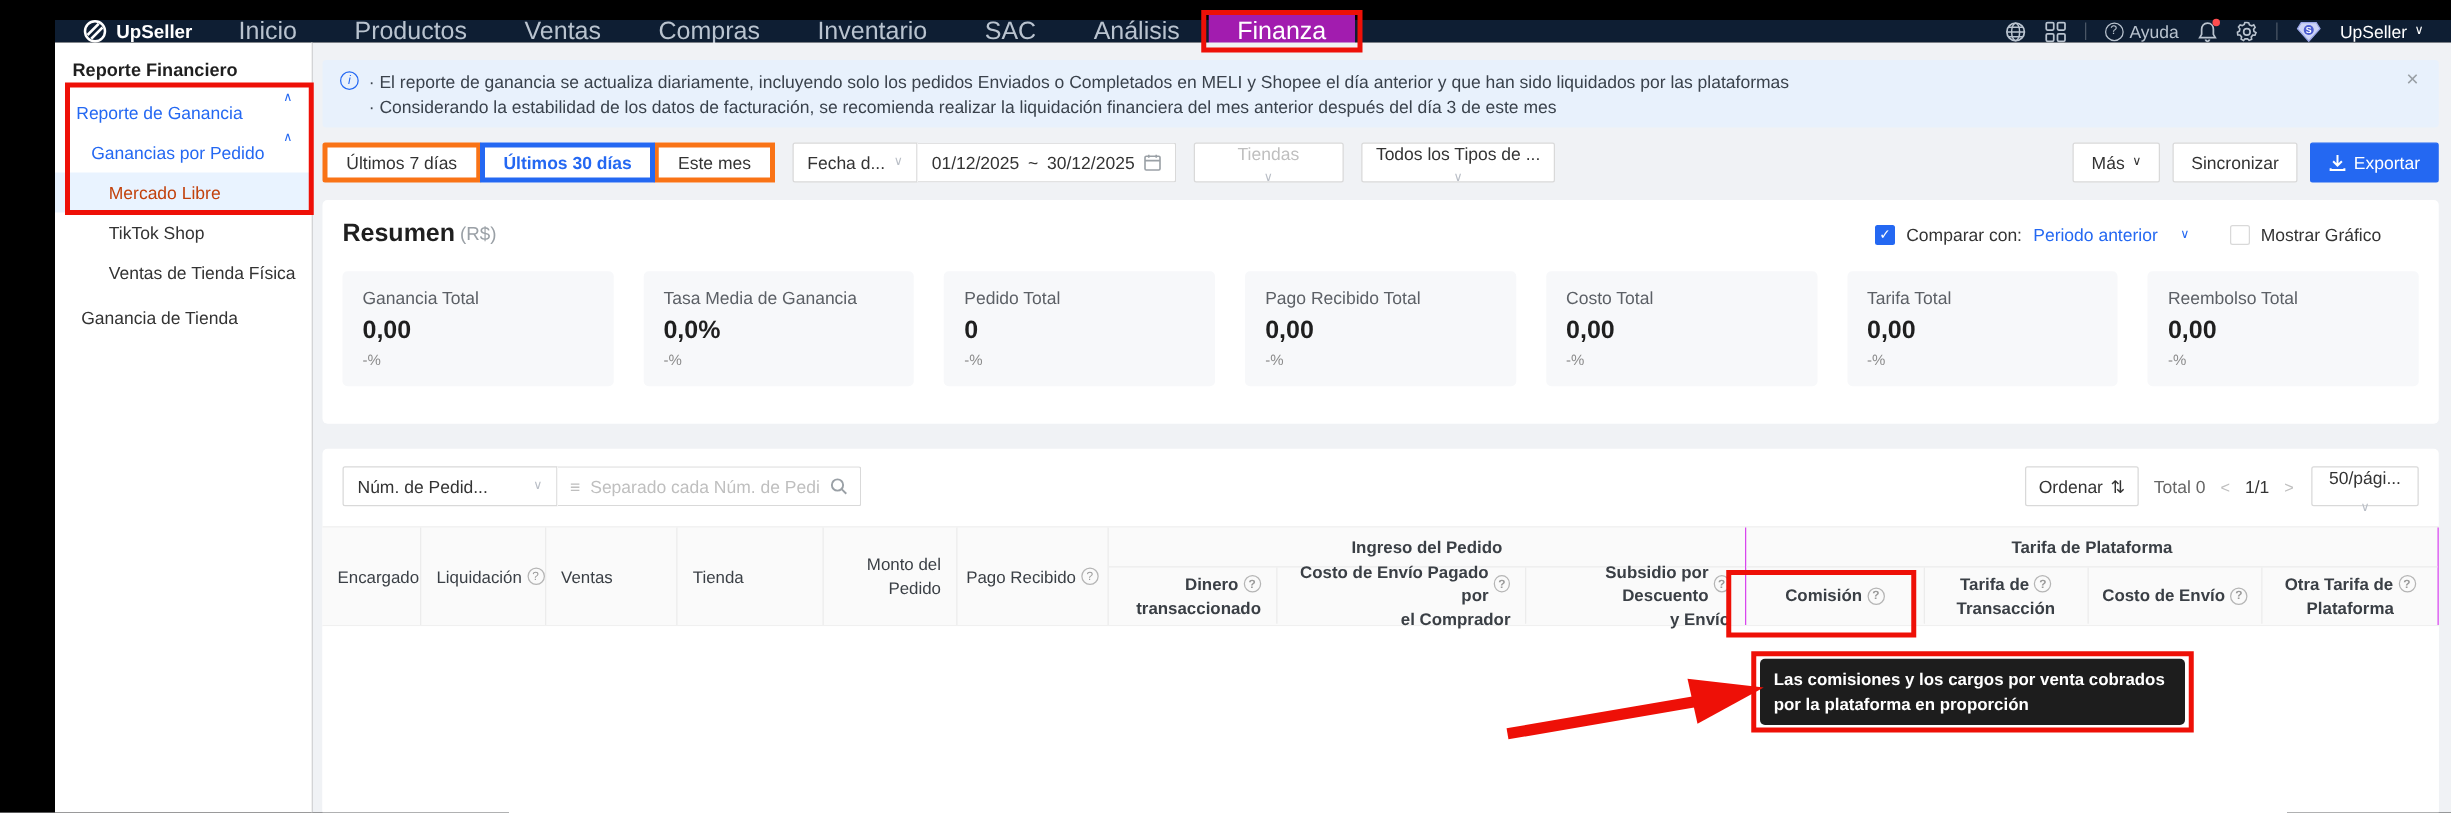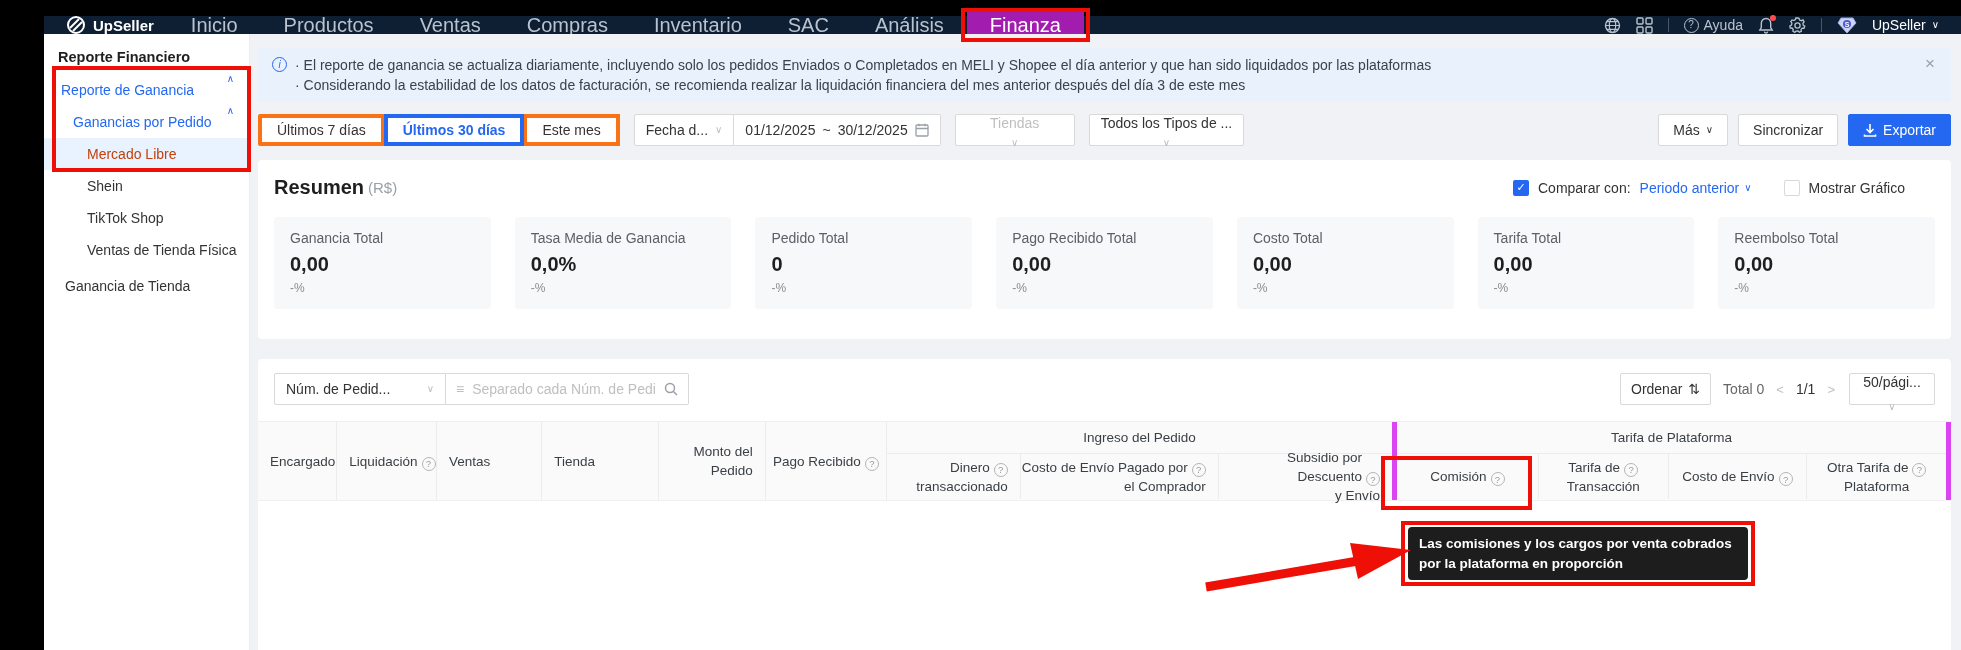--- a/index.html
+++ b/index.html
@@ -65,21 +65,21 @@
   .btn-primary { background:#2468f2; border-color:#2468f2; color:#fff; }
 
   .summary-card { margin:14px 10px 0 8px; background:#fff; border-radius:4px; padding:16px 16px 30px; }
   .summary-head { display:flex; align-items:center; }
   .sum-title { font-size:20px; font-weight:bold; color:#1f1f1f; }
   .sum-cur { font-size:15px; color:#9aa0a6; font-weight:normal; margin-left:4px; }
   .sum-right { margin-left:auto; display:flex; align-items:center; gap:9px; padding-right:30px; font-size:14px; color:#333; }
   .cbox { width:16px; height:16px; border-radius:2px; display:inline-flex; align-items:center; justify-content:center; }
   .cbox.checked { background:#2468f2; color:#fff; font-size:11px; }
   .cbox.empty { border:1px solid #d9d9d9; background:#fff; }
-  .link-blue { color:#2468f2; display:flex; align-items:center; gap:5px; cursor:pointer; }
+  .link-blue { color:#2468f2; display:flex; align-items:center; gap:18px; cursor:pointer; }
   .gap24 { width:14px; }
   .cards { display:flex; gap:24px; margin-top:18px; }
   .card { flex:1; background:#f7f8fa; border-radius:4px; padding:13px 16px; height:92px; }
   .card-label { color:#5c6066; font-size:14px; white-space:nowrap; }
   .card-value { color:#1f1f1f; font-size:20px; font-weight:bold; margin-top:7px; }
   .card-delta { color:#8c8c8c; font-size:12px; margin-top:5px; }
 
   .table-card { margin:20px 10px 0 8px; background:#fff; border-radius:4px 4px 0 0; padding-top:14px; height:290px; }
   .table-controls { display:flex; align-items:center; padding:0 16px; }
   .search-type { border-radius:2px 0 0 2px; min-width:172px; justify-content:space-between; }
@@ -91,28 +91,28 @@
   .pg-arrow { color:#bfbfbf; font-size:13px; cursor:pointer; }
   .pg-num { color:#333; }
   .pagesize { margin-left:0; min-width:86px;gap:12px; }
 
   .thead { margin-top:16px; display:flex; background:#fafafa; border-top:1px solid #f0f0f0; border-bottom:1px solid #f0f0f0;
            color:#3a3f45; font-size:13.5px; }
   .th { border-right:1px solid #ececec; display:flex; flex-direction:column; justify-content:center; height:78px; line-height:19px; }
   .th.left { align-items:flex-start; padding-left:12px; }
   .th.center { align-items:center; text-align:center; }
   .th.right { align-items:flex-end; padding-right:12px; text-align:right; }
-  .th-group { border-right:5px solid #d946ef; }
+  .th-group { border-right:1px solid #d946ef;font-weight:bold; }
   .group-label { height:32px; display:flex; align-items:center; justify-content:center; border-bottom:1px solid #ececec; }
   .subrow { display:flex; }
   .subrow .th { height:45px; border-right:1px solid #ececec; }
   .subrow .th:last-child { border-right:none; }
   .q { width:14px; height:14px; border:1px solid #b5b5b5; color:#9a9a9a; border-radius:50%; font-size:9.5px;
        display:inline-flex; align-items:center; justify-content:center; margin-left:4px; vertical-align:1px; }
-  .hline { display:flex; align-items:flex-end; }
+  .hline { display:flex; align-items:center; }
   .w-encargado{width:84px;} .w-liq{width:106px;} .w-ventas{width:112px;} .w-tienda{width:124px;}
   .w-monto{width:114px;} .w-pago{width:130px;}
   .w-ingreso{width:510px;} .w-dinero{width:135px;} .w-costoenv{width:200px;} .w-subsidio{width:175px;}
   .w-tarifa{width:554px;} .w-comision{width:143px; position:relative;} .w-ttrans{width:131px;} .w-costoenv2{width:140px;} .w-otra{width:140px;}
   .tbody-empty { height:150px; background:#fff; }
 
   
   .red-frame { position:absolute; border:4px solid #ee1007; pointer-events:none; z-index:50; }
   .frame-nav { left:-6px; right:-6px; top:0px; bottom:0px; }
   .frame-sidebar { left:8px; right:-2px; top:-8px; bottom:-2px; }
@@ -207,21 +207,20 @@
     </div>
     <div class="sb-item sb-blue ind2">
       <span>Ganancias por Pedido</span>
       <span class="chev">∧</span>
     </div>
     <div class="sb-item sb-sel ind3">
       <span>Mercado Libre</span>
     </div>
     <span class="red-frame frame-sidebar"></span>
   </div>
-  <div class="sb-item ind3"><span>Shein</span></div>
   <div class="sb-item ind3"><span>TikTok Shop</span></div>
   <div class="sb-item ind3"><span>Ventas de Tienda Física</span></div>
   <div class="sb-item ind1b"><span>Ganancia de Tienda</span></div>
 </div>
 
 <div class="main">
 
   <div class="banner">
     <span class="info-i">i</span>
     <div>

